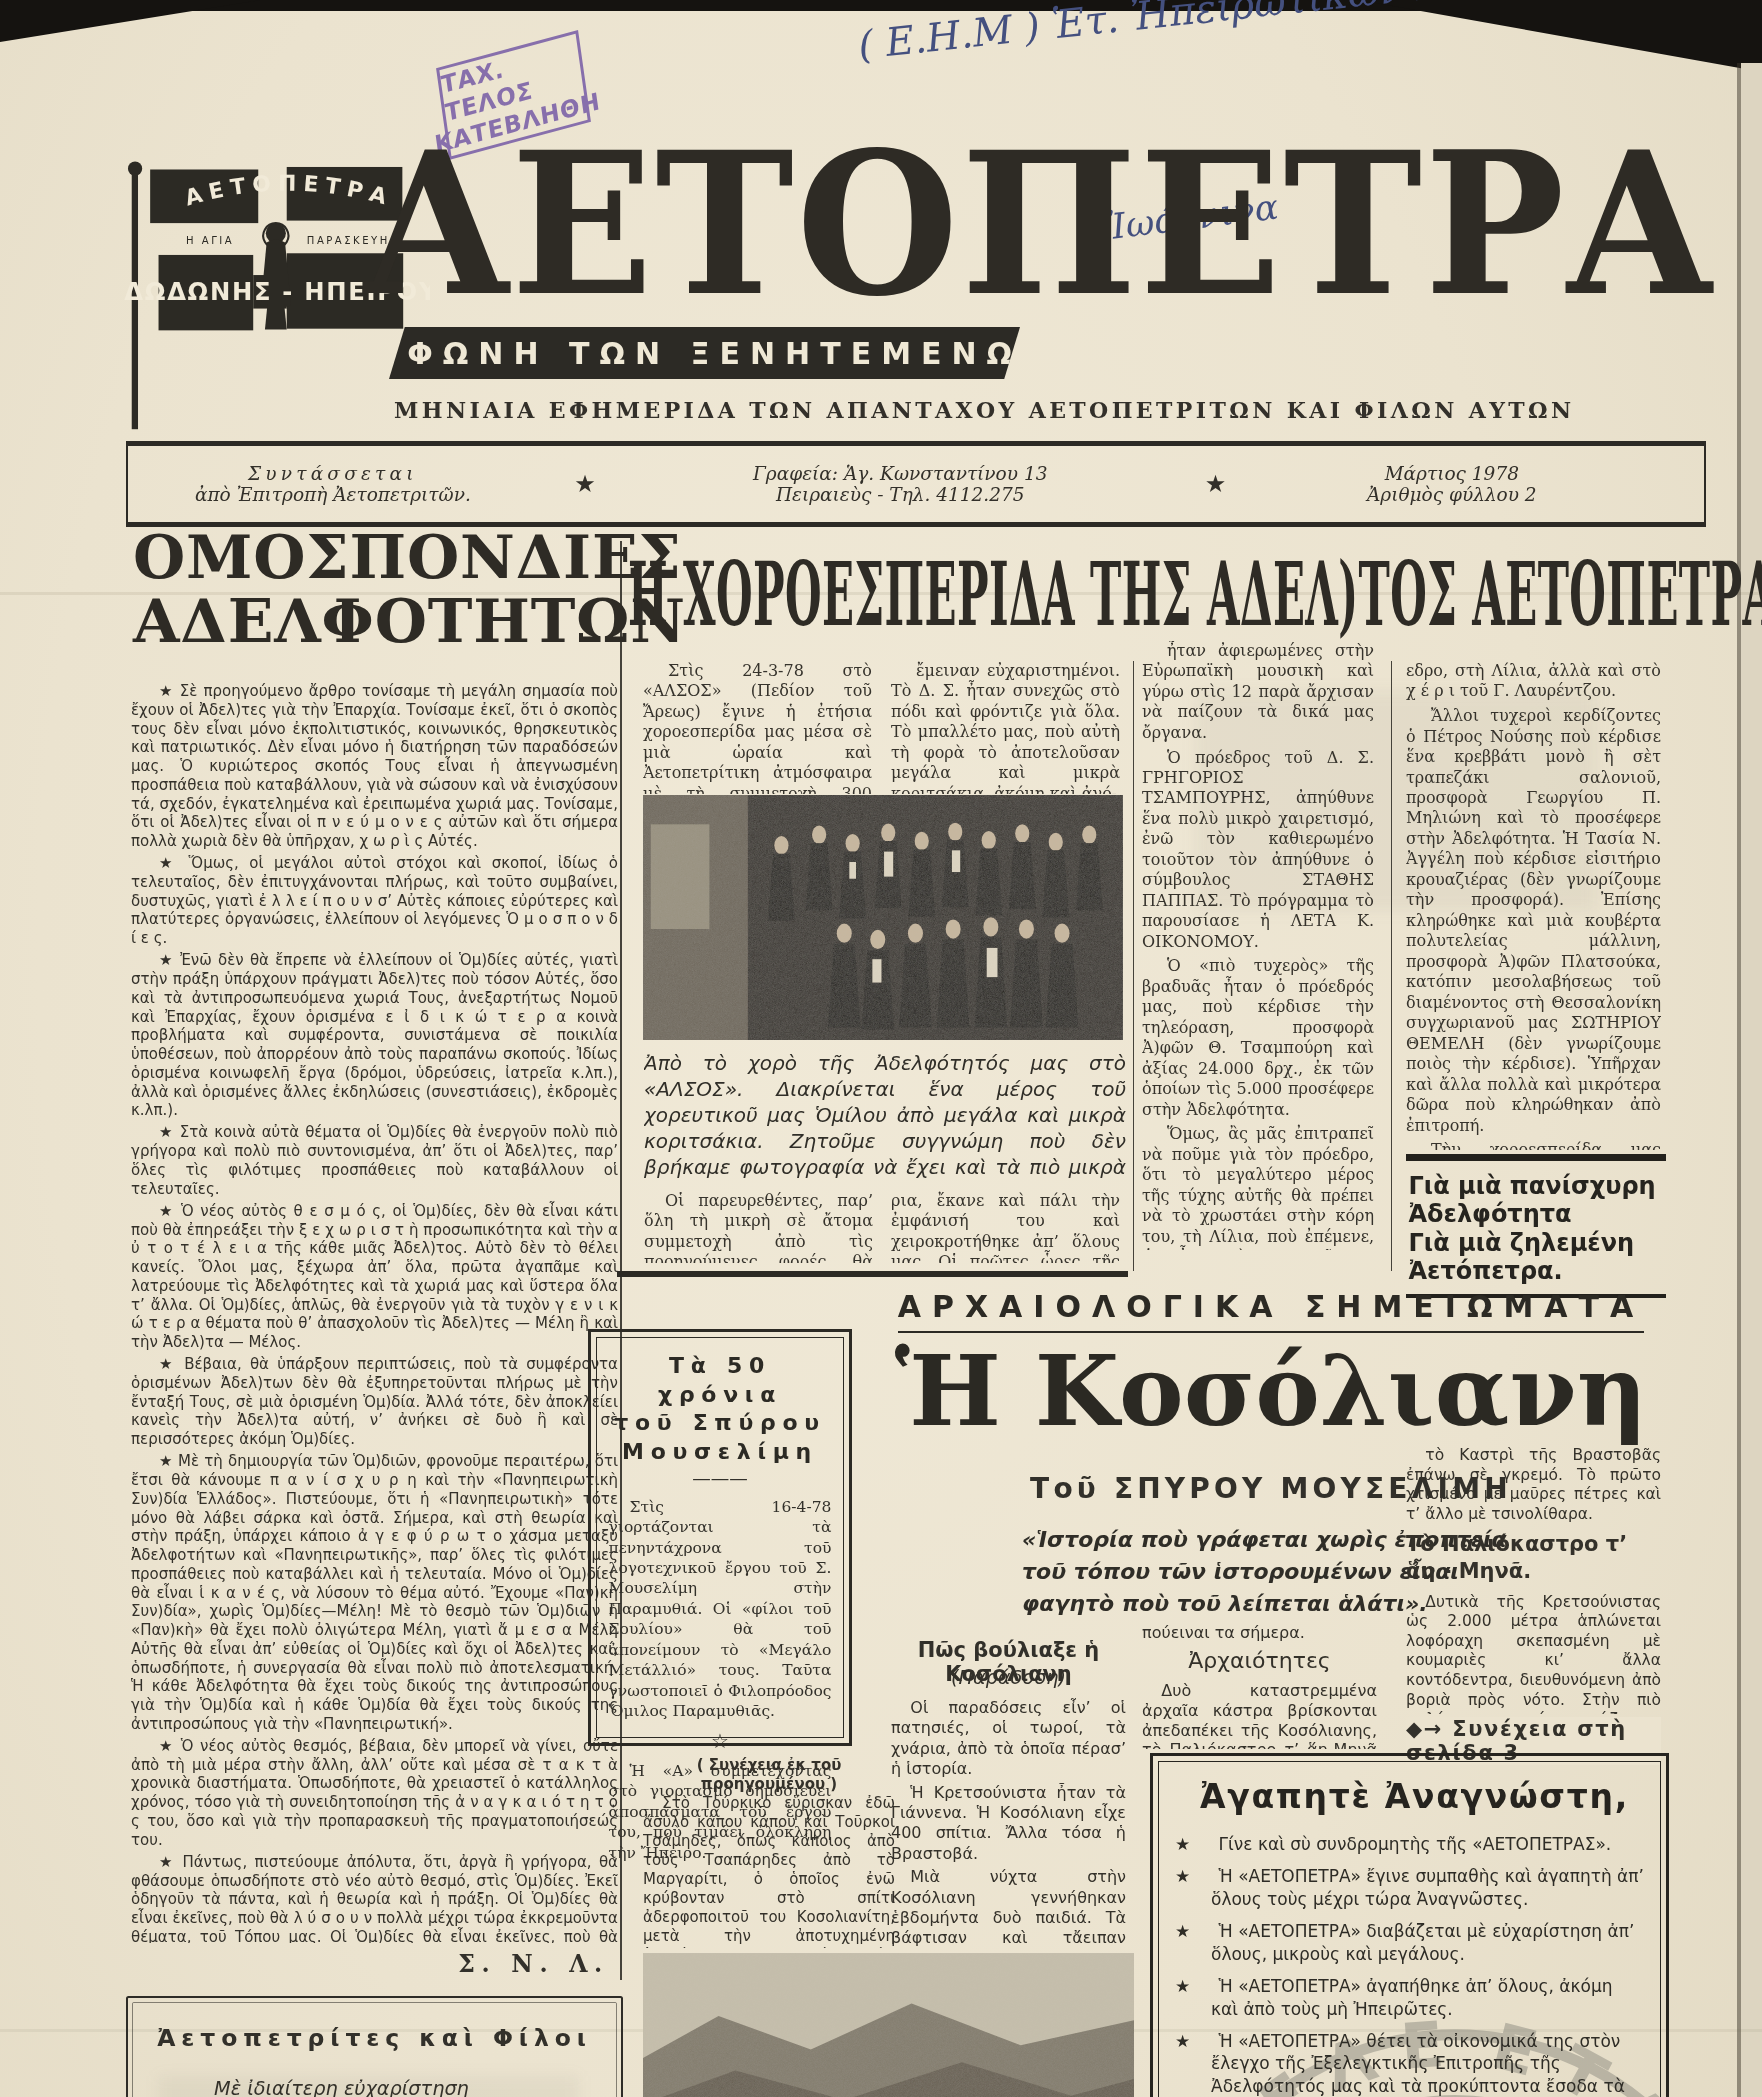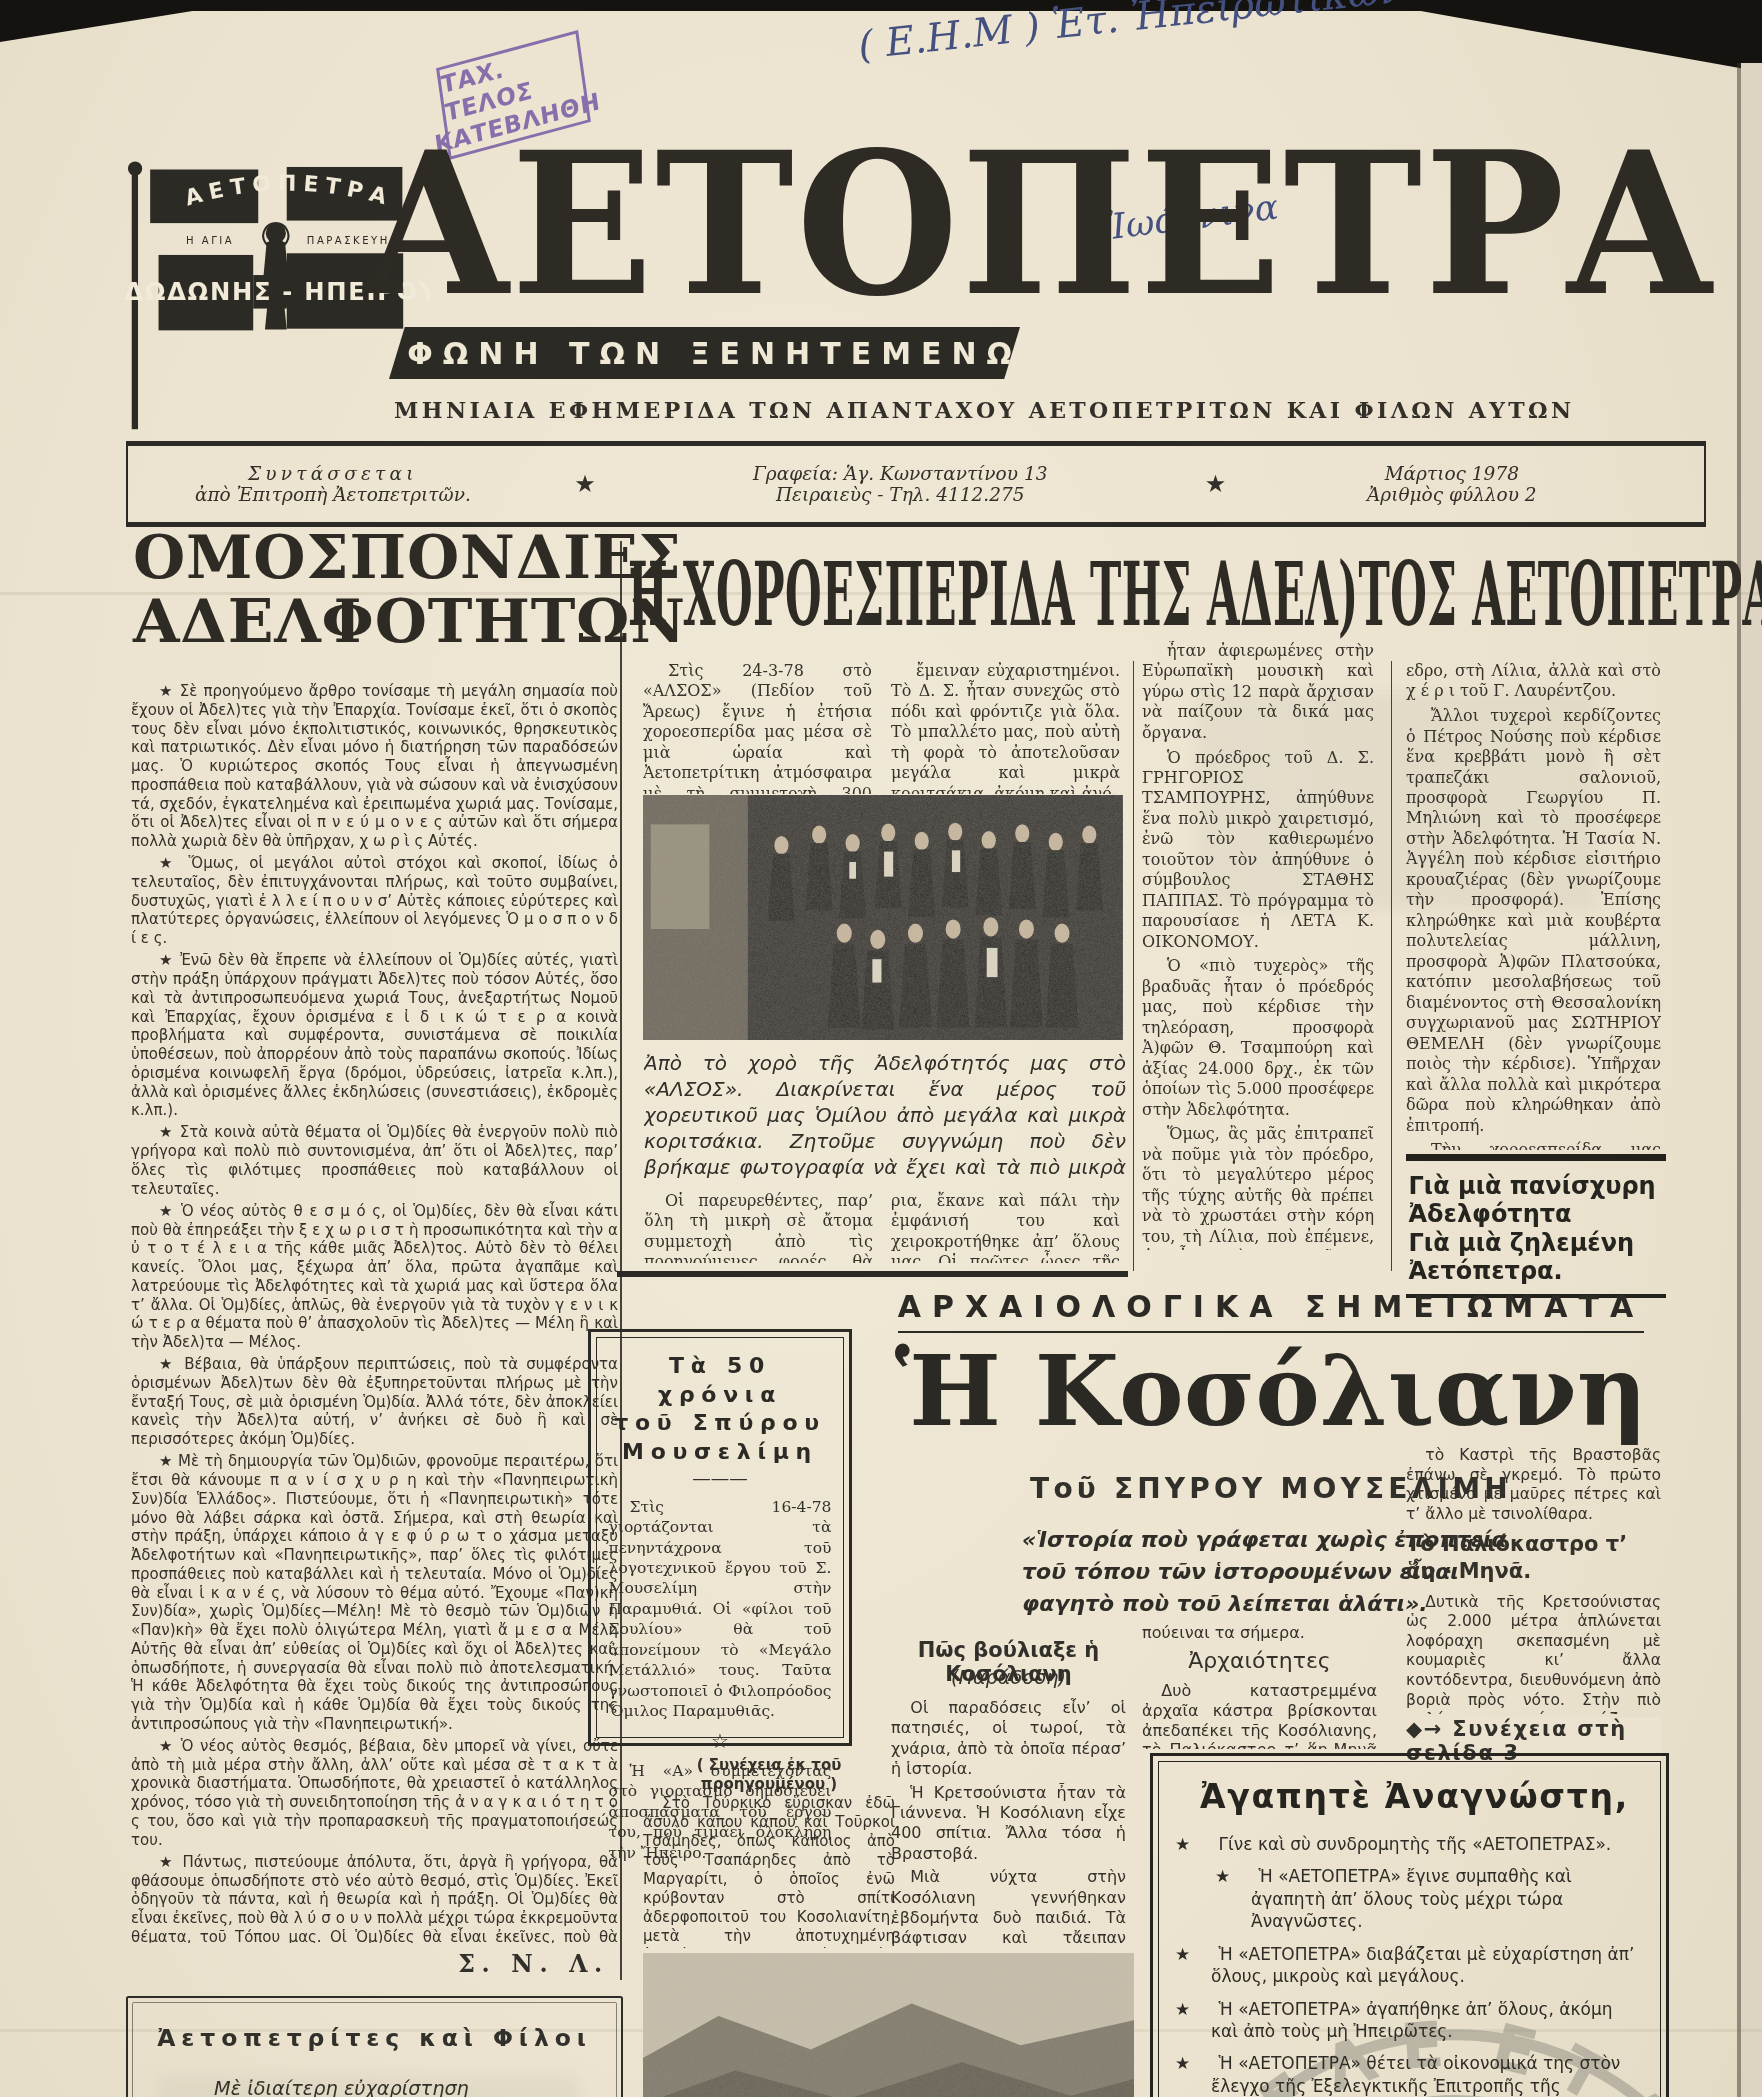--- a/index.html
+++ b/index.html
@@ -349,21 +349,21 @@
       </g>
     </g>
   </svg>
 
   <div class="abs" style="left:1150px;top:1753px;width:513px;height:584px;border:3.8px solid #26241f;">
     <div style="position:absolute;inset:5px;border:1.3px solid #26241f;"></div>
     <div style="position:relative;padding:17.6px 22px 0 22px;">
       <div class="sans" style="font-size:33px;font-weight:bold;letter-spacing:1.7px;margin:3.4px 0 17px 25px;color:#26241f;">Ἀγαπητὲ Ἀναγνώστη,</div>
       <div class="sans" style="font-size:17px;line-height:1.32;color:#2e2c26;">
         <div class="hang" style="margin-bottom:10px;"><span class="star">★</span><span>Γίνε καὶ σὺ συνδρομητὴς τῆς «ΑΕΤΟΠΕΤΡΑΣ».</span></div>
-        <div class="hang" style="margin-bottom:10px;margin-left:40px;"><span class="star">★</span><span>Ἡ «ΑΕΤΟΠΕΤΡΑ» ἔγινε συμπαθὴς καὶ ἀγαπητὴ ἀπ’ ὅλους τοὺς μέχρι τώρα Ἀναγνῶστες.</span></div>
+        <div class="hang" style="margin-bottom:10px;"><span class="star">★</span><span>Ἡ «ΑΕΤΟΠΕΤΡΑ» ἔγινε συμπαθὴς καὶ ἀγαπητὴ ἀπ’ ὅλους τοὺς μέχρι τώρα Ἀναγνῶστες.</span></div>
         <div class="hang" style="margin-bottom:10px;"><span class="star">★</span><span>Ἡ «ΑΕΤΟΠΕΤΡΑ» διαβάζεται μὲ εὐχαρίστηση ἀπ’ ὅλους, μικροὺς καὶ μεγάλους.</span></div>
         <div class="hang" style="margin-bottom:10px;"><span class="star">★</span><span>Ἡ «ΑΕΤΟΠΕΤΡΑ» ἀγαπήθηκε ἀπ’ ὅλους, ἀκόμη καὶ ἀπὸ τοὺς μὴ Ἠπειρῶτες.</span></div>
         <div class="hang" style="margin-bottom:10px;"><span class="star">★</span><span>Ἡ «ΑΕΤΟΠΕΤΡΑ» θέτει τὰ οἰκονομικά της στὸν ἔλεγχο τῆς Ἐξελεγκτικῆς Ἐπιτροπῆς τῆς Ἀδελφότητός μας καὶ τὰ προκύπτοντα ἔσοδα τὰ προσφέρει στὴν Ἀδελφότητα.</span></div>
 
       </div>
     </div>
   </div>
 
 </div>
 

